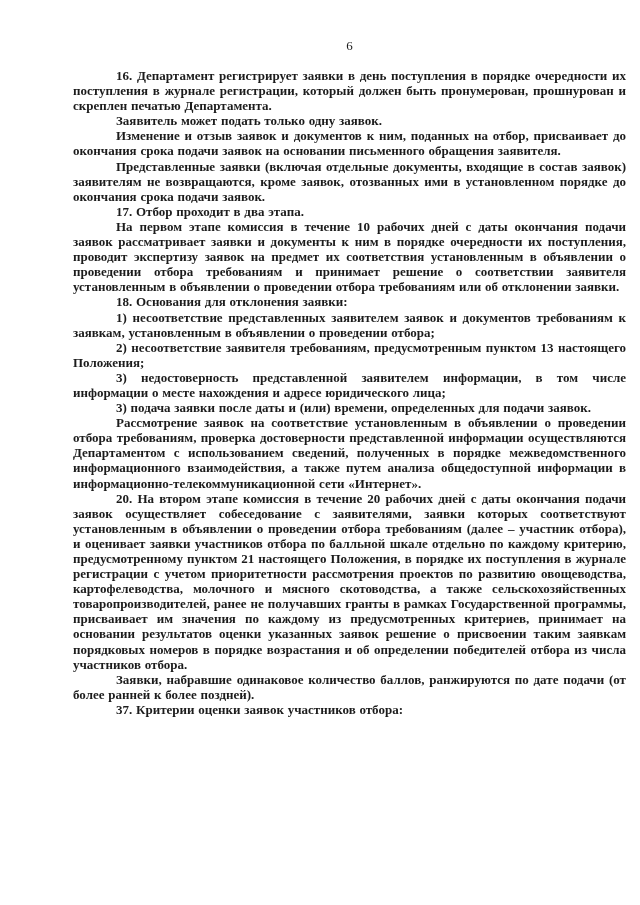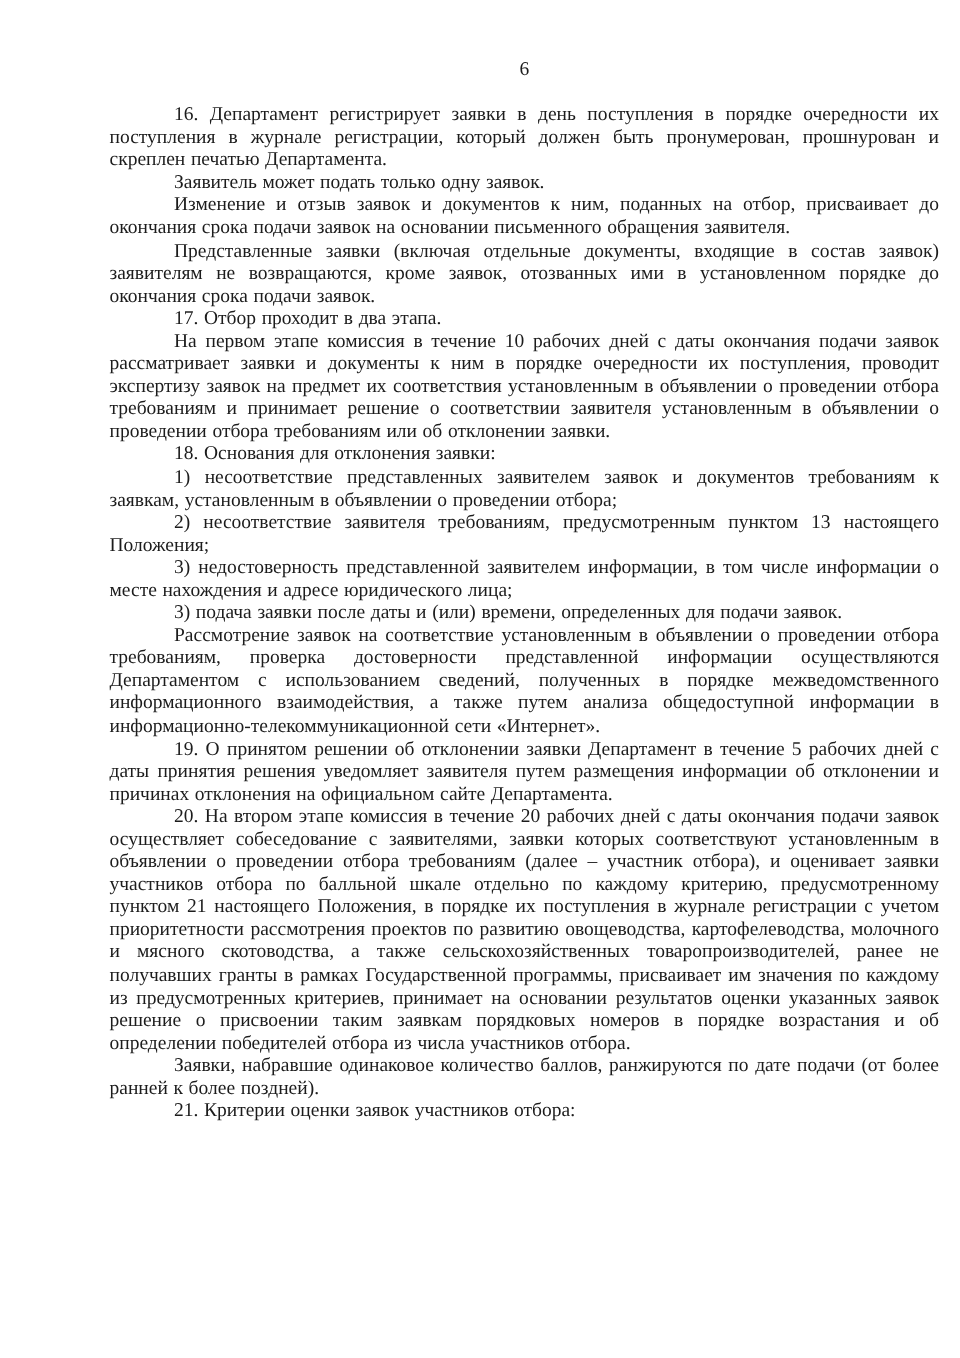--- a/index.html
+++ b/index.html
@@ -30,38 +30,38 @@
     line-height: 14px;
   }
   .doc-body {
     text-align: justify;
   }
   .para {
     margin: 0;
     text-indent: 43px;
     text-align: justify;
     word-spacing: 0.5px;
+    font-weight: bold;
   }
 </style>
 </head>
 <body>
 
 <div class="page">
   <div class="page-number">6</div>
   <div class="doc-body">
       <p class="para">16. Департамент регистрирует заявки в день поступления в порядке очередности их поступления в журнале регистрации, который должен быть пронумерован, прошнурован и скреплен печатью Департамента.</p>
       <p class="para">Заявитель может подать только одну заявок.</p>
       <p class="para">Изменение и отзыв заявок и документов к ним, поданных на отбор, присваивает до окончания срока подачи заявок на основании письменного обращения заявителя.</p>
       <p class="para">Представленные заявки (включая отдельные документы, входящие в состав заявок) заявителям не возвращаются, кроме заявок, отозванных ими в установленном порядке до окончания срока подачи заявок.</p>
       <p class="para">17. Отбор проходит в два этапа.</p>
       <p class="para">На первом этапе комиссия в течение 10 рабочих дней с даты окончания подачи заявок рассматривает заявки и документы к ним в порядке очередности их поступления, проводит экспертизу заявок на предмет их соответствия установленным в объявлении о проведении отбора требованиям и принимает решение о соответствии заявителя установленным в объявлении о проведении отбора требованиям или об отклонении заявки.</p>
       <p class="para">18. Основания для отклонения заявки:</p>
       <p class="para">1) несоответствие представленных заявителем заявок и документов требованиям к заявкам, установленным в объявлении о проведении отбора;</p>
       <p class="para">2) несоответствие заявителя требованиям, предусмотренным пунктом 13 настоящего Положения;</p>
       <p class="para">3) недостоверность представленной заявителем информации, в том числе информации о месте нахождения и адресе юридического лица;</p>
       <p class="para">3) подача заявки после даты и (или) времени, определенных для подачи заявок.</p>
       <p class="para">Рассмотрение заявок на соответствие установленным в объявлении о проведении отбора требованиям, проверка достоверности представленной информации осуществляются Департаментом с использованием сведений, полученных в порядке межведомственного информационного взаимодействия, а также путем анализа общедоступной информации в информационно-телекоммуникационной сети «Интернет».</p>
-      <p class="para">19. О принятом решении об отклонении заявки Департамент в течение 5 рабочих дней с даты принятия решения уведомляет заявителя путем размещения информации об отклонении и причинах отклонения на официальном сайте Департамента.</p>
       <p class="para">20. На втором этапе комиссия в течение 20 рабочих дней с даты окончания подачи заявок осуществляет собеседование с заявителями, заявки которых соответствуют установленным в объявлении о проведении отбора требованиям (далее – участник отбора), и оценивает заявки участников отбора по балльной шкале отдельно по каждому критерию, предусмотренному пунктом 21 настоящего Положения, в порядке их поступления в журнале регистрации с учетом приоритетности рассмотрения проектов по развитию овощеводства, картофелеводства, молочного и мясного скотоводства, а также сельскохозяйственных товаропроизводителей, ранее не получавших гранты в рамках Государственной программы, присваивает им значения по каждому из предусмотренных критериев, принимает на основании результатов оценки указанных заявок решение о присвоении таким заявкам порядковых номеров в порядке возрастания и об определении победителей отбора из числа участников отбора.</p>
       <p class="para">Заявки, набравшие одинаковое количество баллов, ранжируются по дате подачи (от более ранней к более поздней).</p>
-      <p class="para">21. Критерии оценки заявок участников отбора:</p>
+      <p class="para">37. Критерии оценки заявок участников отбора:</p>
     </div>
 </div>
 
 </body></html>

